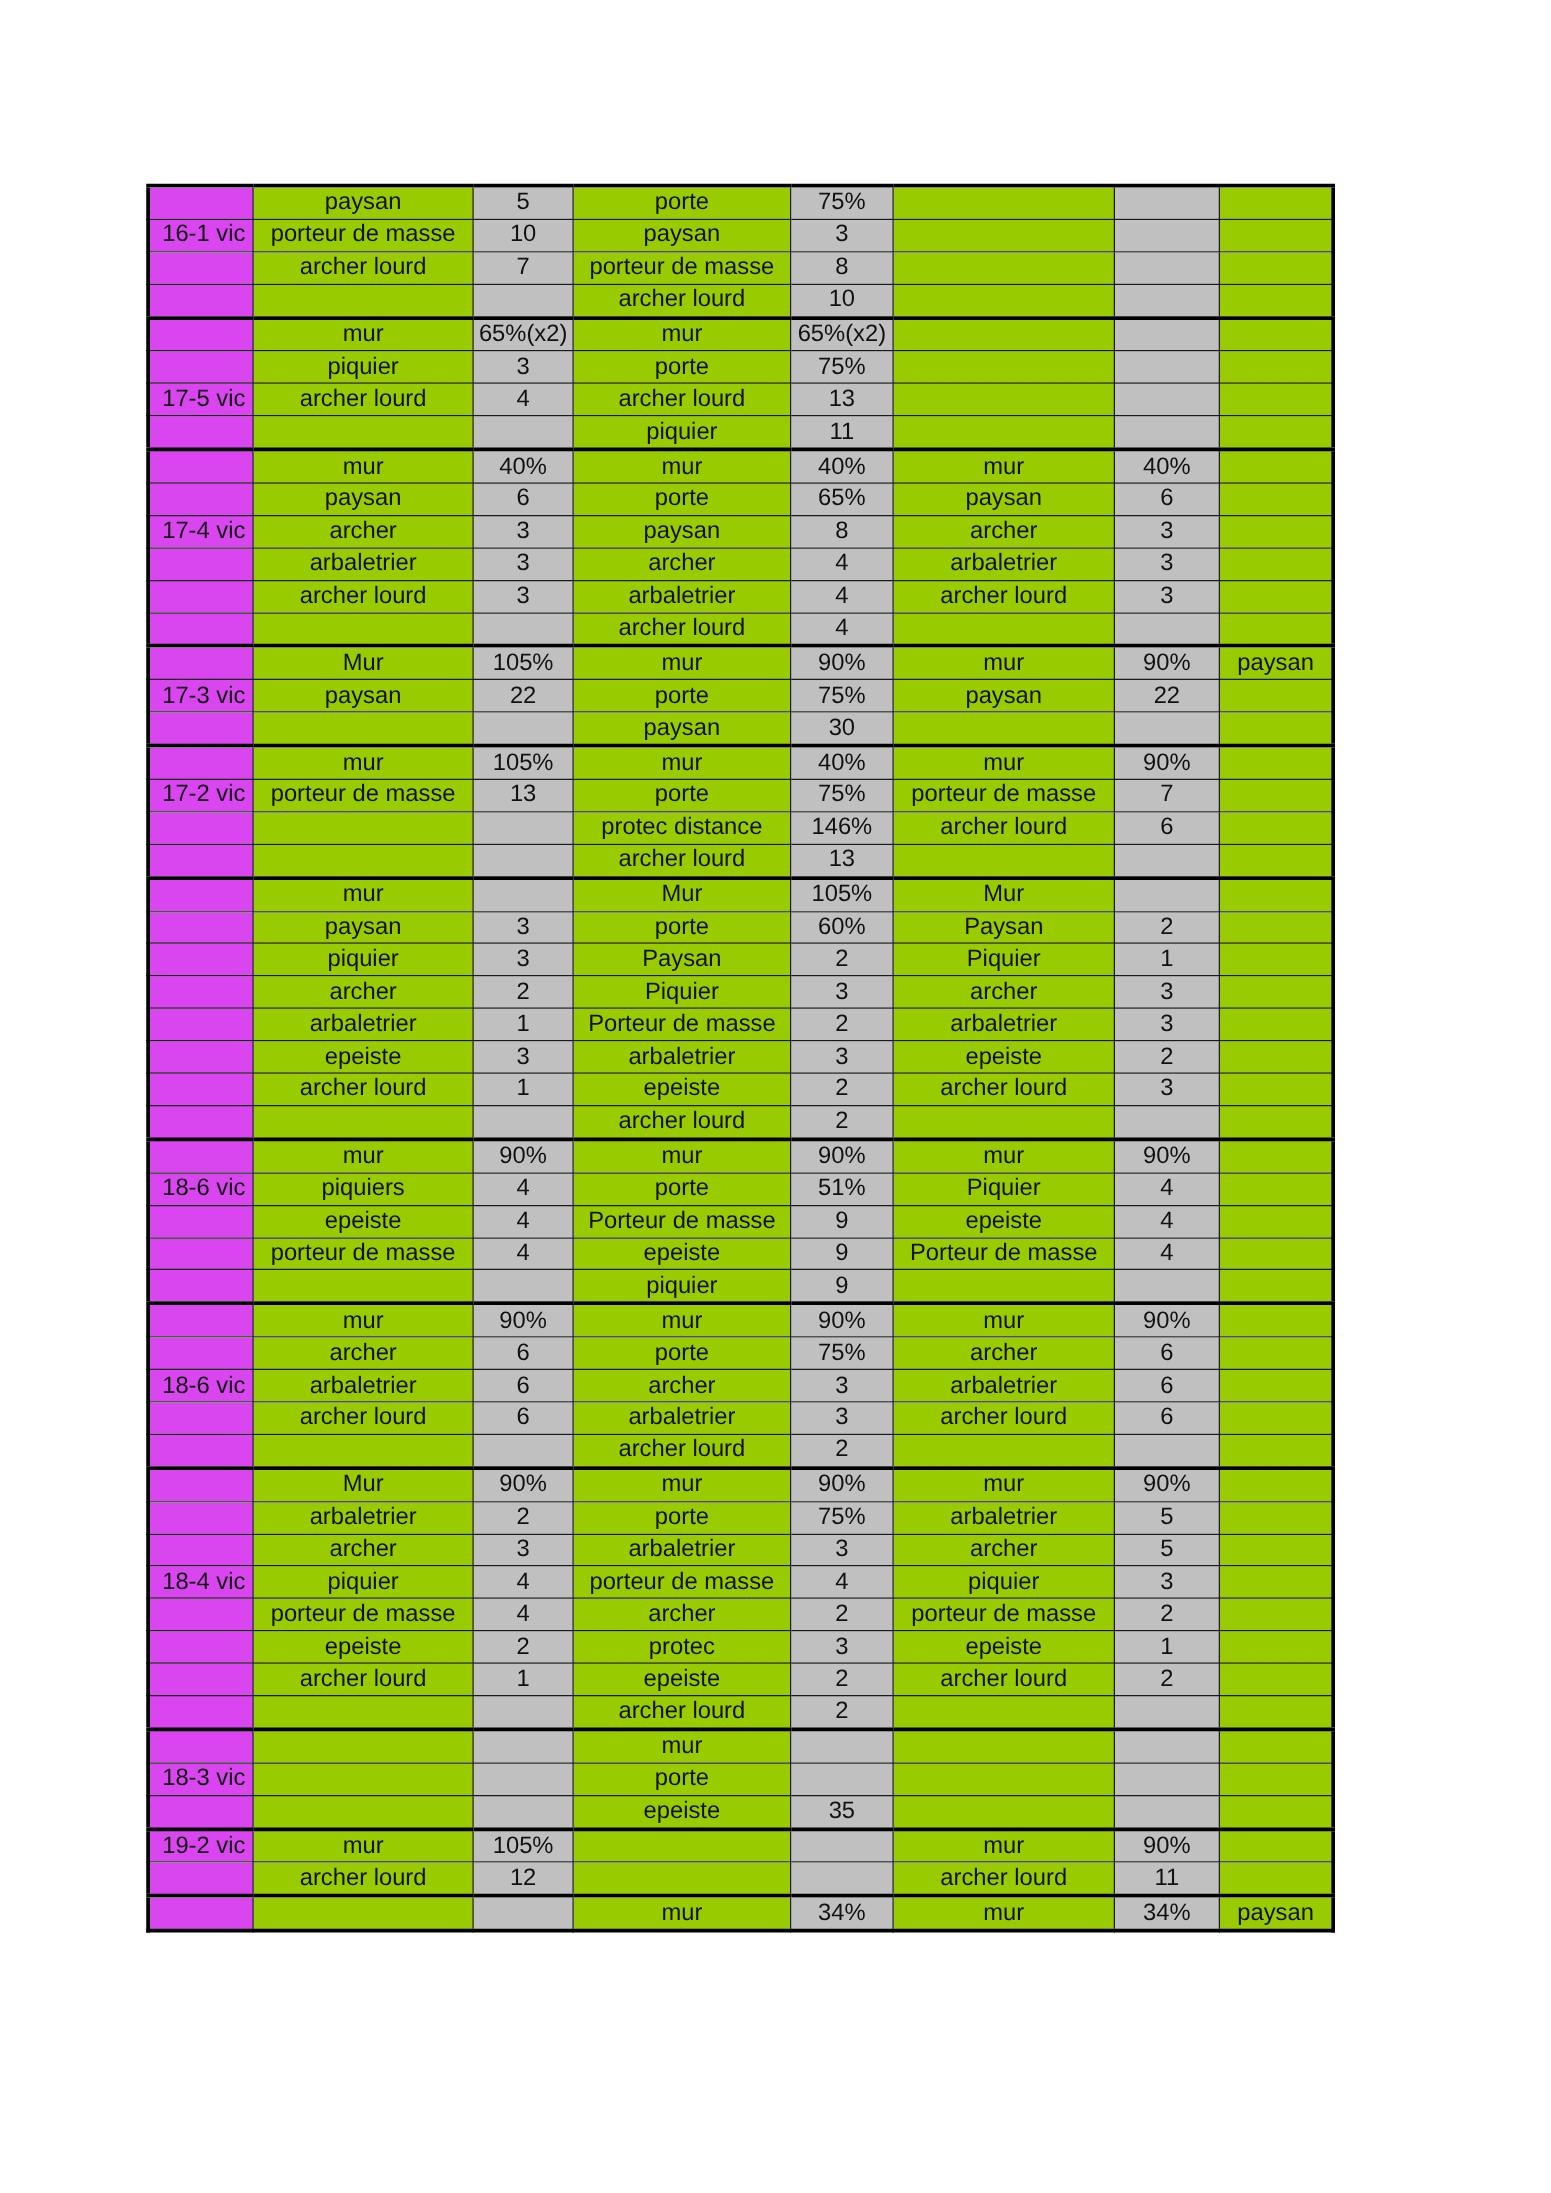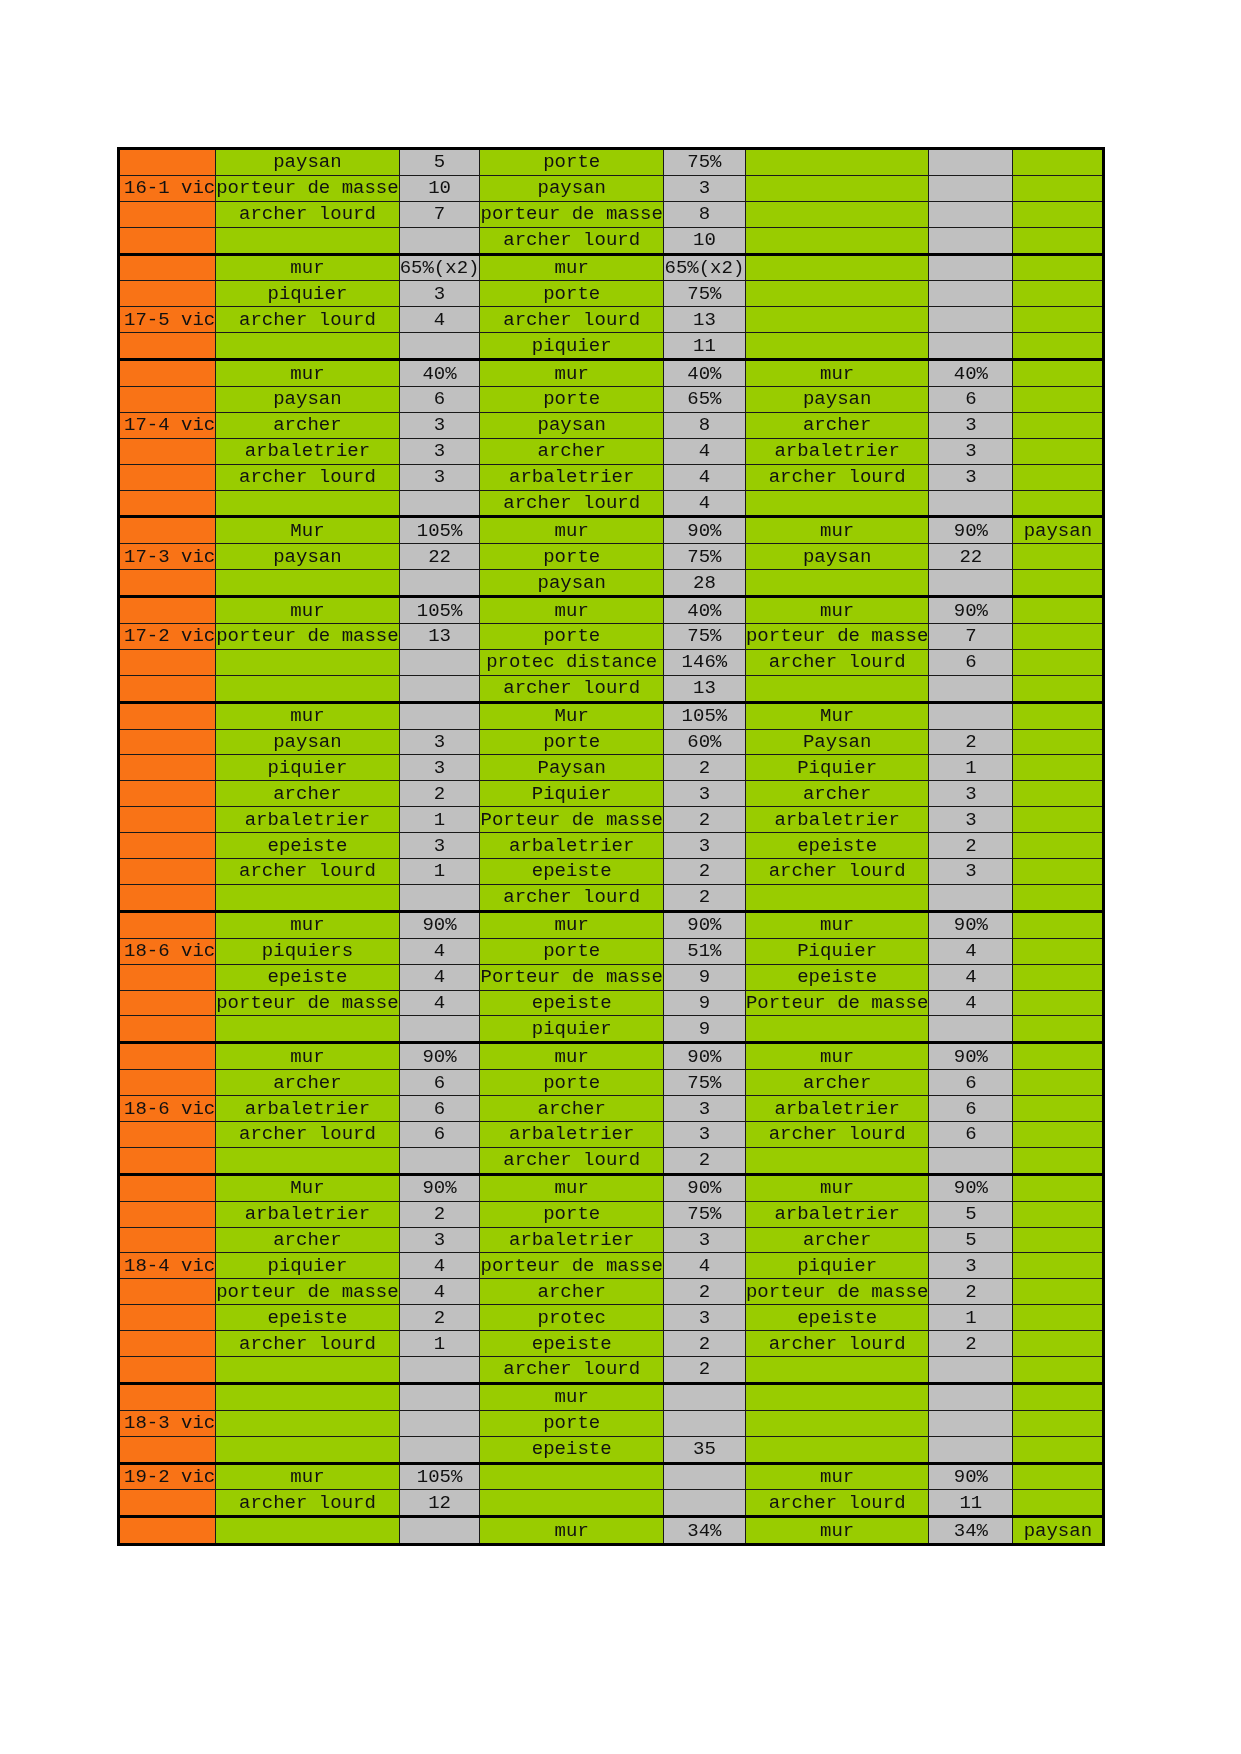--- a/index.html
+++ b/index.html
@@ -1,32 +1,32 @@
 <!DOCTYPE html>
 <html><head>
 <meta charset="utf-8">
 <style>
   html, body { margin: 0; padding: 0; background: #ffffff; }
   body { width: 1241px; height: 1754px; position: relative; overflow: hidden; }
   .sheet {
     position: absolute; left: 117px; top: 147px;
     border-collapse: collapse;
-    font-family: Liberation Mono, monospace;
+    font-family: Liberation Sans, sans-serif;
     font-size: 19px; color: #111;
     border: 3px solid #000;
     table-layout: fixed;
   }
   .sheet td {
     border: 1.5px solid #1a1a1a;
     height: 24.9px; padding: 0;
     text-align: center; white-space: nowrap; overflow: hidden;
     line-height: 24px;
   }
   .sheet tr.group-start td { border-top: 3px solid #000; }
-  .c-label { background: #f97316; text-align: center; padding-left: 4px !important; }
+  .c-label { background: #d946ef; text-align: center; padding-left: 4px !important; }
   .c-name { background: #99cc00; }
   .c-val { background: #c0c0c0; }
   .c-note { background: #99cc00; }
 </style>
 </head>
 <body>
 
 <table class="sheet">
   <colgroup>
     <col style="width:84px">
@@ -197,21 +197,21 @@
         <td class="c-val">75%</td>
         <td class="c-name">paysan</td>
         <td class="c-val">22</td>
         <td class="c-note"></td>
       </tr>
       <tr>
         <td class="c-label"></td>
         <td class="c-name"></td>
         <td class="c-val"></td>
         <td class="c-name">paysan</td>
-        <td class="c-val">28</td>
+        <td class="c-val">30</td>
         <td class="c-name"></td>
         <td class="c-val"></td>
         <td class="c-note"></td>
       </tr>
       <tr class="group-start">
         <td class="c-label"></td>
         <td class="c-name">mur</td>
         <td class="c-val">105%</td>
         <td class="c-name">mur</td>
         <td class="c-val">40%</td>

